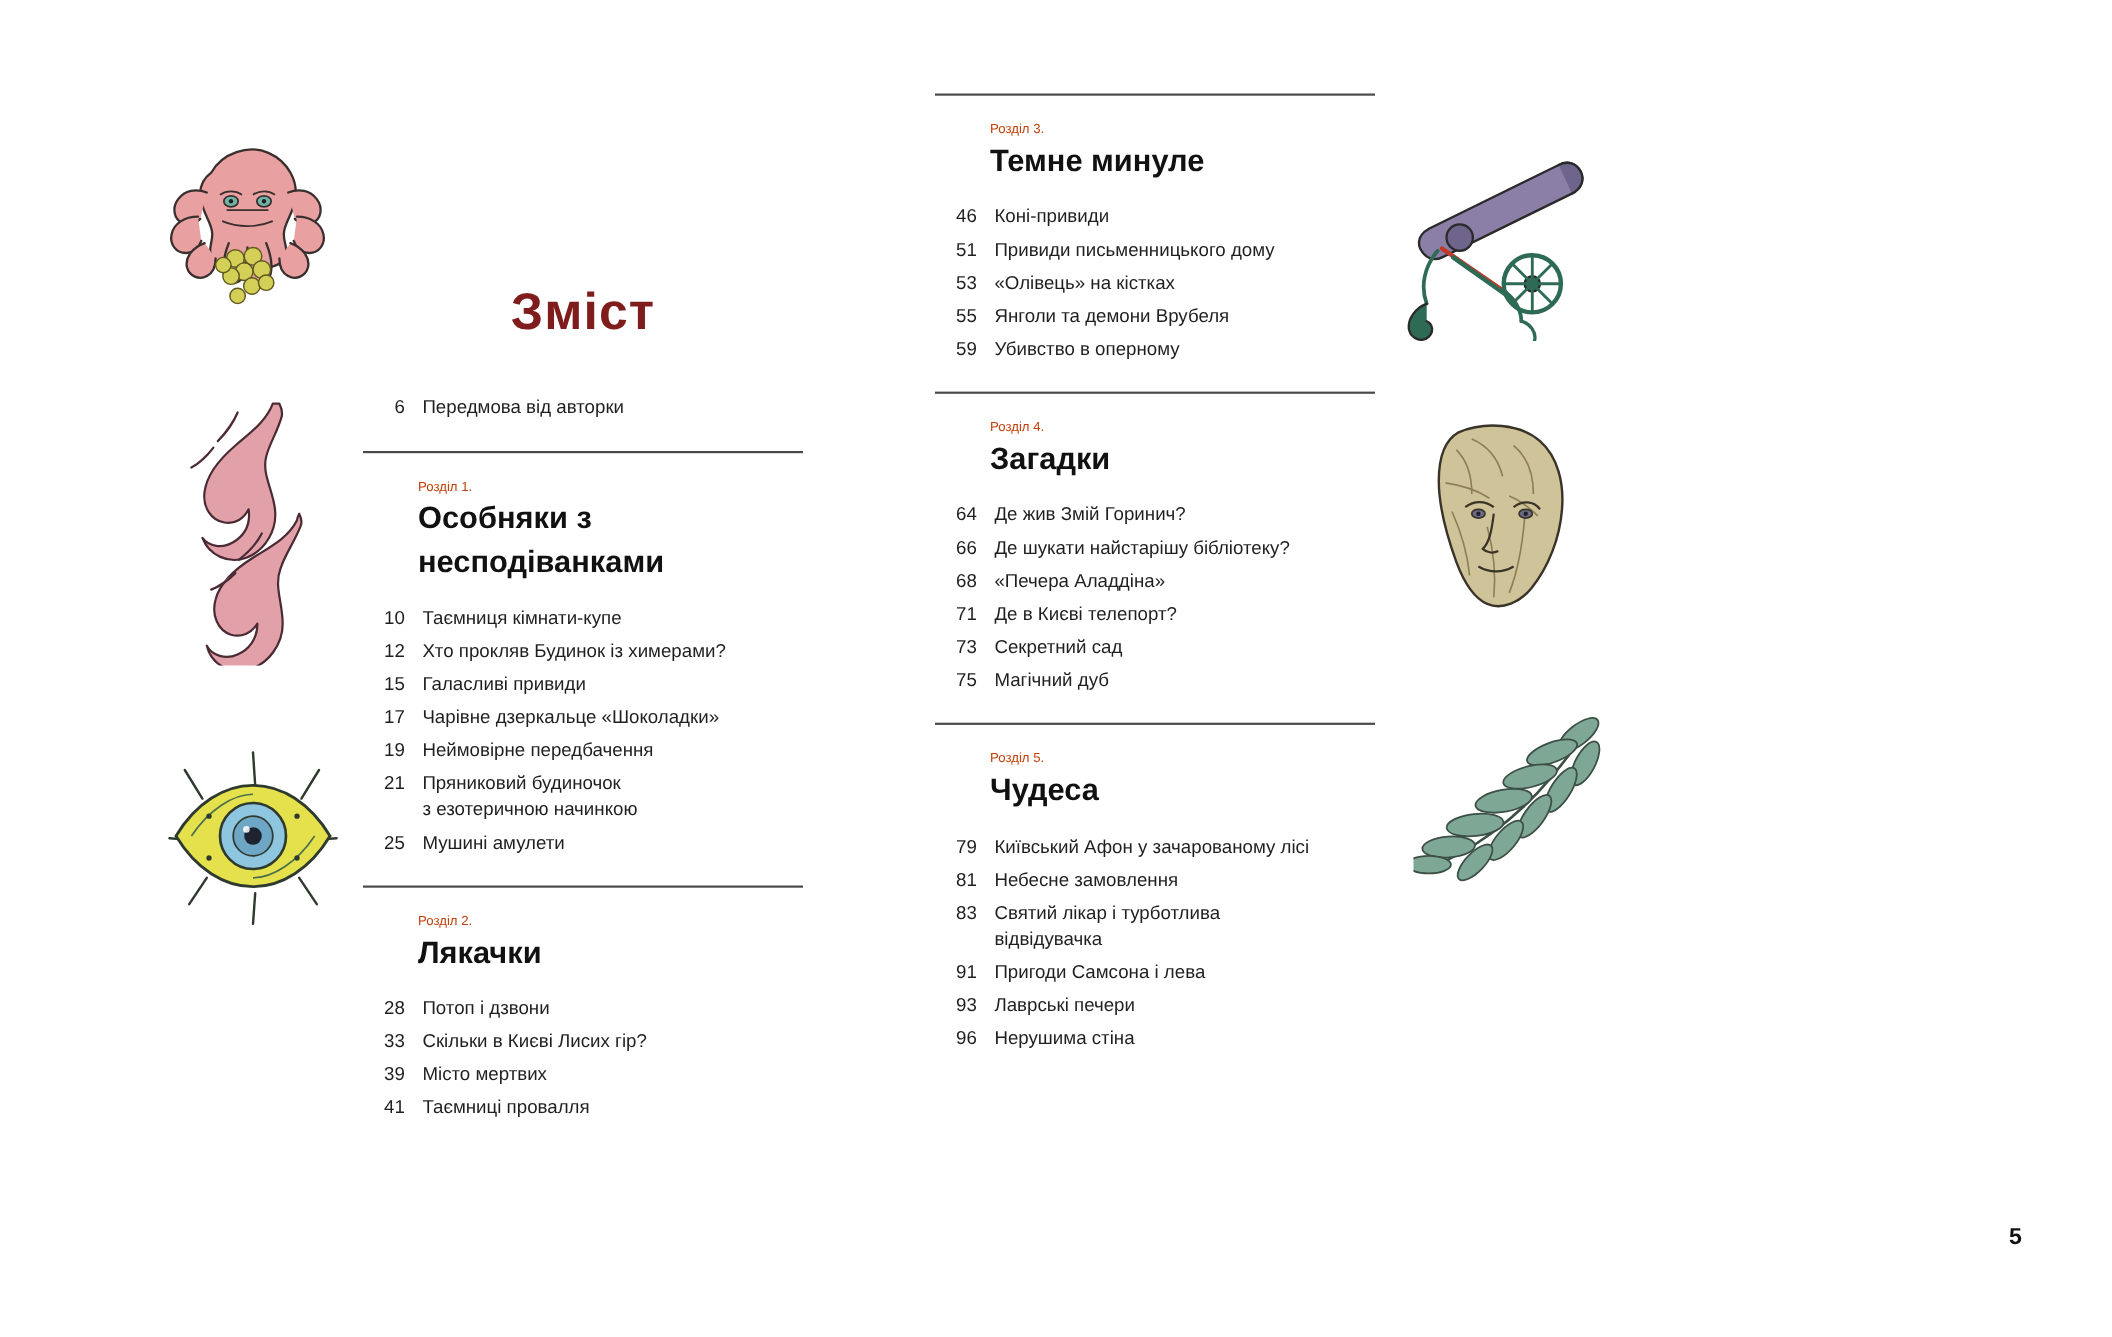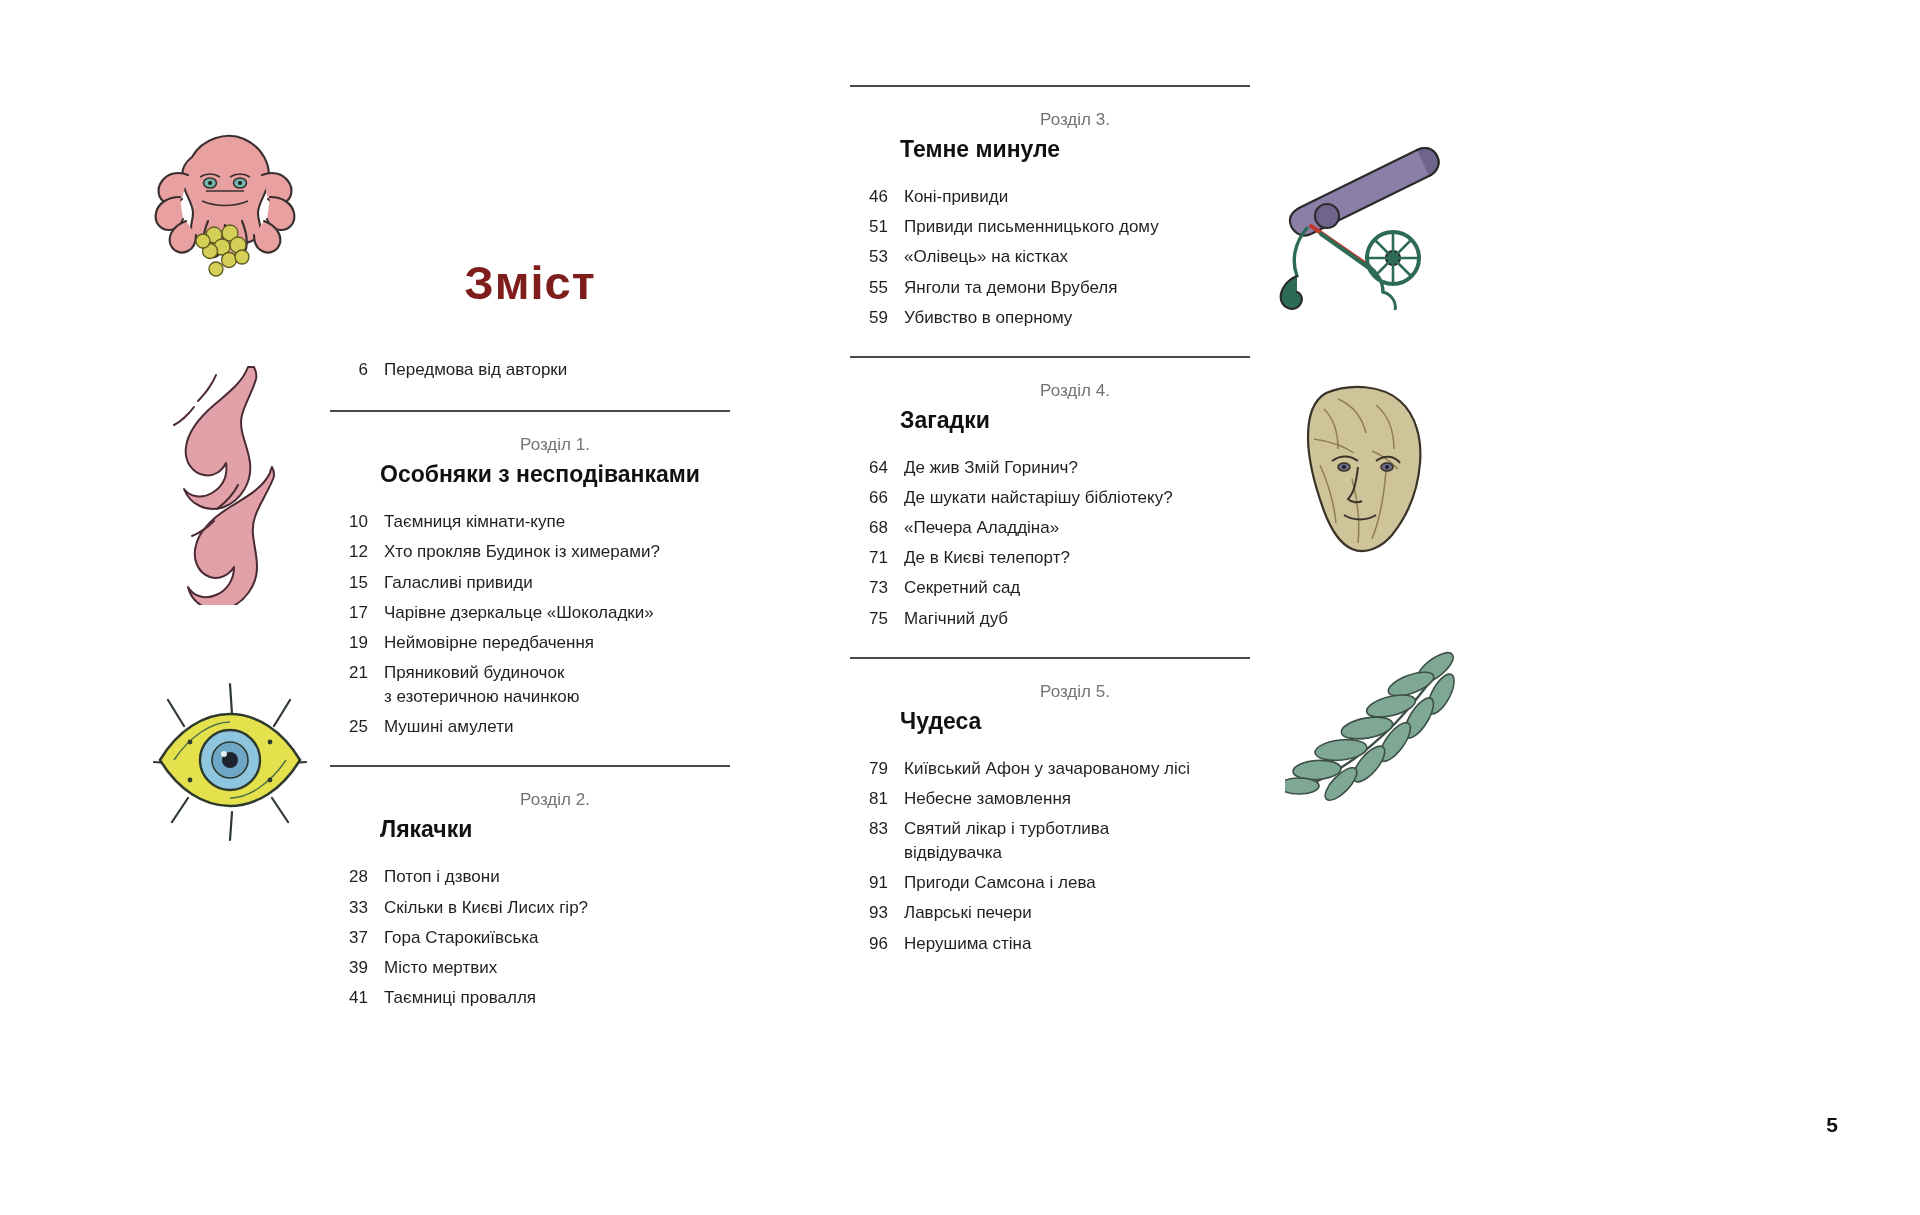--- a/index.html
+++ b/index.html
@@ -23,22 +23,22 @@
     letter-spacing:1px;margin:0 0 48px 0;color:#7f1d1d;
   }
 
   .rule{
     height:2px;background:#4a4a4a;width:100%;
     margin:0 0 0 0;
   }
 
   .section{margin-top:0;}
   .sec-head{padding:22px 0 0 50px;}
-  .sec-num{font-size:17px;font-weight:400;color:#737373;line-height:1.35;text-align:center;}
-  .sec-name{font-size:23px;font-weight:700;color:#111;line-height:1.4;margin-top:1px;}
+  .sec-num{font-size:12px;font-weight:400;color:#c2410c;line-height:1.35;}
+  .sec-name{font-size:28px;font-weight:700;color:#111;line-height:1.4;margin-top:1px;}
 
   .entries{margin:20px 0 26px 0;}
   .entry{
     display:flex;align-items:baseline;
     font-size:17px;line-height:1.42;color:#1f1f1f;
     margin-bottom:6px;
   }
   .entry .pg{
     width:38px;text-align:right;flex:0 0 38px;
     font-variant-numeric:tabular-nums;
@@ -264,24 +264,20 @@
       <div class="entries">
         <div class="entry">
           <span class="pg">28</span>
           <span class="ttl">Потоп і дзвони</span>
         </div>
         <div class="entry">
           <span class="pg">33</span>
           <span class="ttl">Скільки в Києві Лисих гір?</span>
         </div>
         <div class="entry">
-          <span class="pg">37</span>
-          <span class="ttl">Гора Старокиївська</span>
-        </div>
-        <div class="entry">
           <span class="pg">39</span>
           <span class="ttl">Місто мертвих</span>
         </div>
         <div class="entry">
           <span class="pg">41</span>
           <span class="ttl">Таємниці провалля</span>
         </div>
       </div>
     </div>
   </div>

